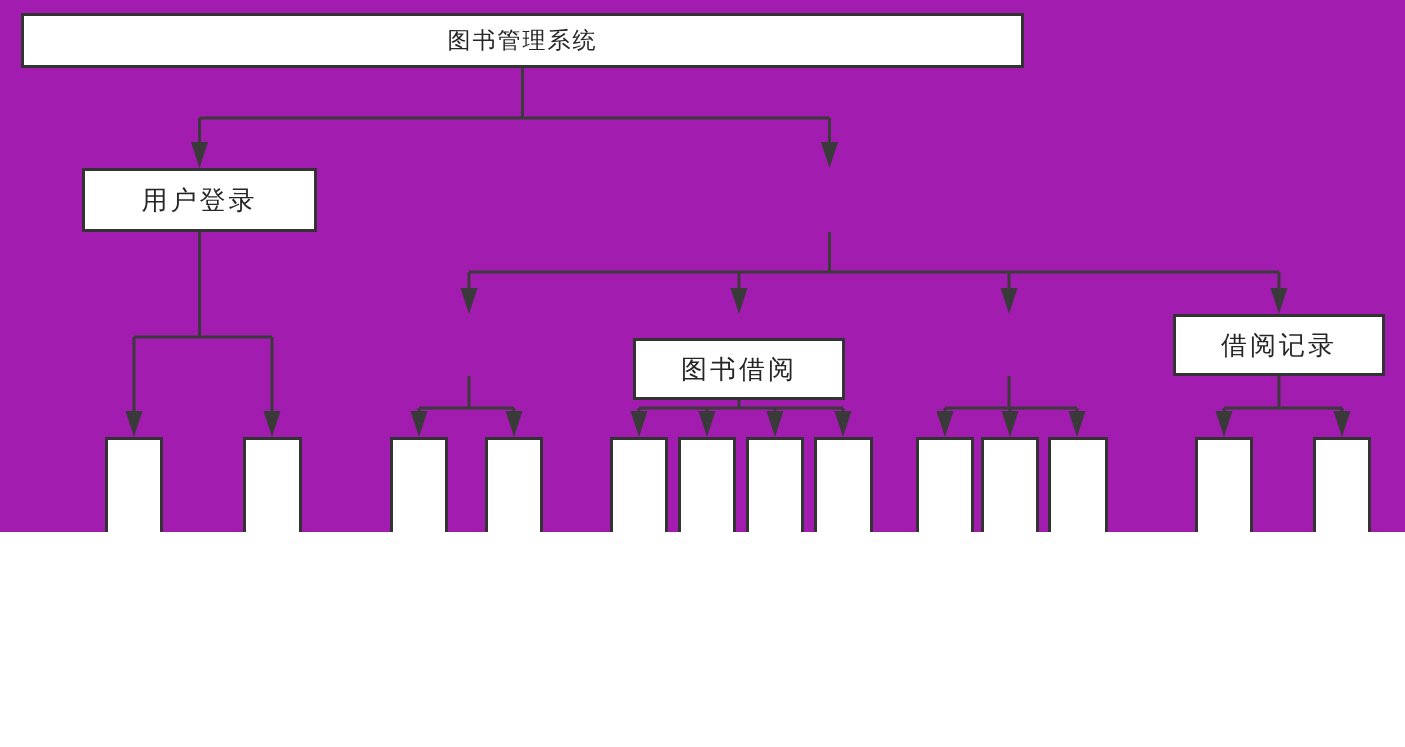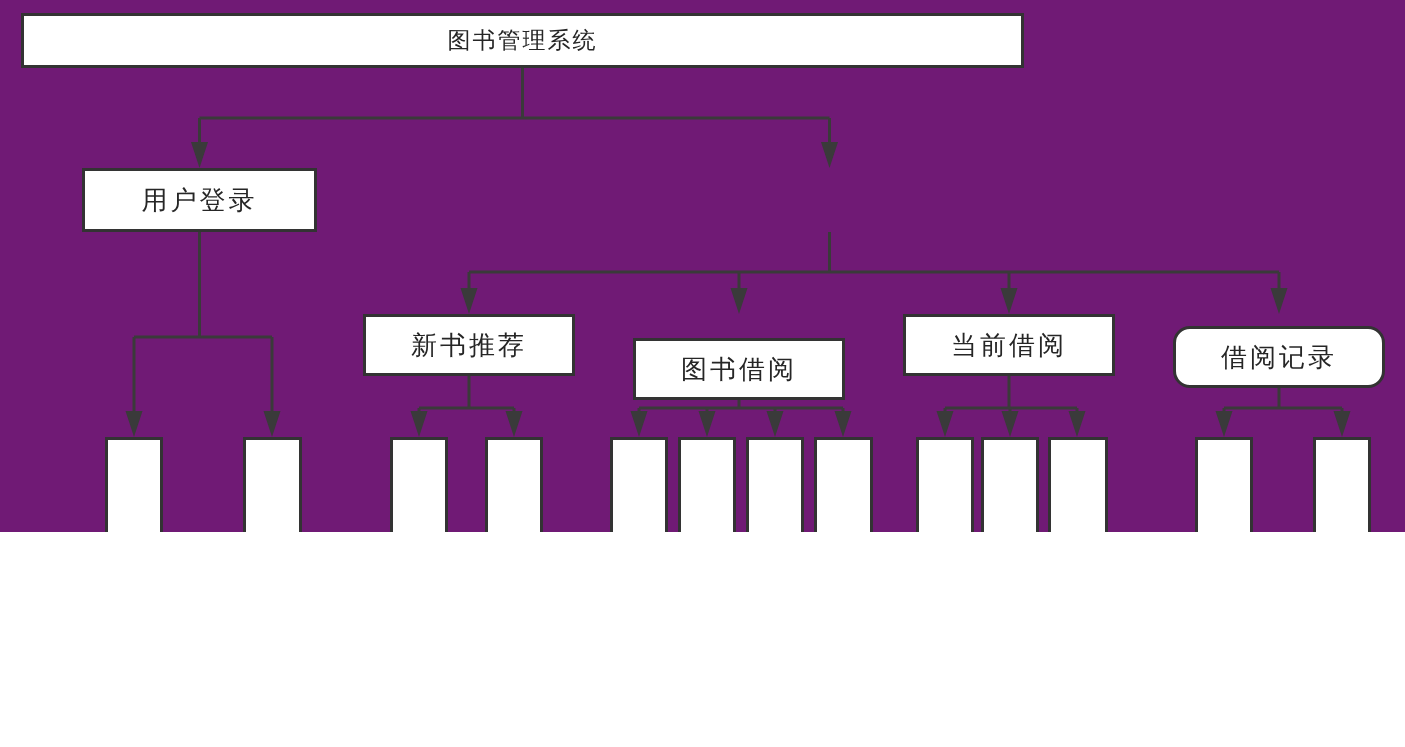--- a/index.html
+++ b/index.html
@@ -5,21 +5,21 @@
   html, body {
     margin: 0;
     padding: 0;
     background: #ffffff;
     font-family: "DejaVu Sans", "Liberation Sans", sans-serif;
   }
   .canvas {
     position: relative;
     width: 1405px;
     height: 532px;
-    background: #701a75;
+    background: #a21caf;
     overflow: hidden;
   }
   .wires {
     position: absolute;
     left: 0; top: 0;
     width: 1405px; height: 747px;
     z-index: 1;
   }
   .node {
     position: absolute;
@@ -114,24 +114,22 @@
     </g>
     <g fill="#3a3a3a" stroke="none">
       <path d="M1215.5 411 L1232.5 411 L1224 437 Z M1333.5 411 L1350.5 411 L1342 437 Z"></path>
     </g>
   </svg>
 
   <div class="node hbox rootbox" style="left:21px; top:13px; width:1003px; height:55px;">图书管理系统</div>
 
   <div class="node hbox" style="left:82px; top:168px; width:235px; height:64px;">用户登录</div>
 
-  <div class="node hbox" style="left:363px; top:314px; width:212px; height:62px;">新书推荐</div>
   <div class="node hbox" style="left:633px; top:314px; width:212px; height:62px;margin-top:24px;">图书借阅</div>
-  <div class="node hbox" style="left:903px; top:314px; width:212px; height:62px;">当前借阅</div>
-  <div class="node hbox" style="left:1173px; top:326px; width:212px; height:62px;border-radius:17px;">借阅记录</div>
+  <div class="node hbox" style="left:1173px; top:314px; width:212px; height:62px;">借阅记录</div>
 
   <div class="node vbox" style="left:105px; top:437px; width:58px; height:300px;">用户登录</div>
   <div class="node vbox" style="left:243px; top:437px; width:59px; height:300px;">注销登录</div>
 
   <div class="node vbox" style="left:390px; top:437px; width:58px; height:300px;">查询图书</div>
   <div class="node vbox" style="left:485px; top:437px; width:58px; height:300px;">借阅图书</div>
 
   <div class="node vbox" style="left:610px; top:437px; width:58px; height:300px;">查询图书</div>
   <div class="node vbox" style="left:678px; top:437px; width:58px; height:300px;">新增图书（管理员）</div>
   <div class="node vbox" style="left:746px; top:437px; width:58px; height:300px;">编辑图书（管理员）</div>

